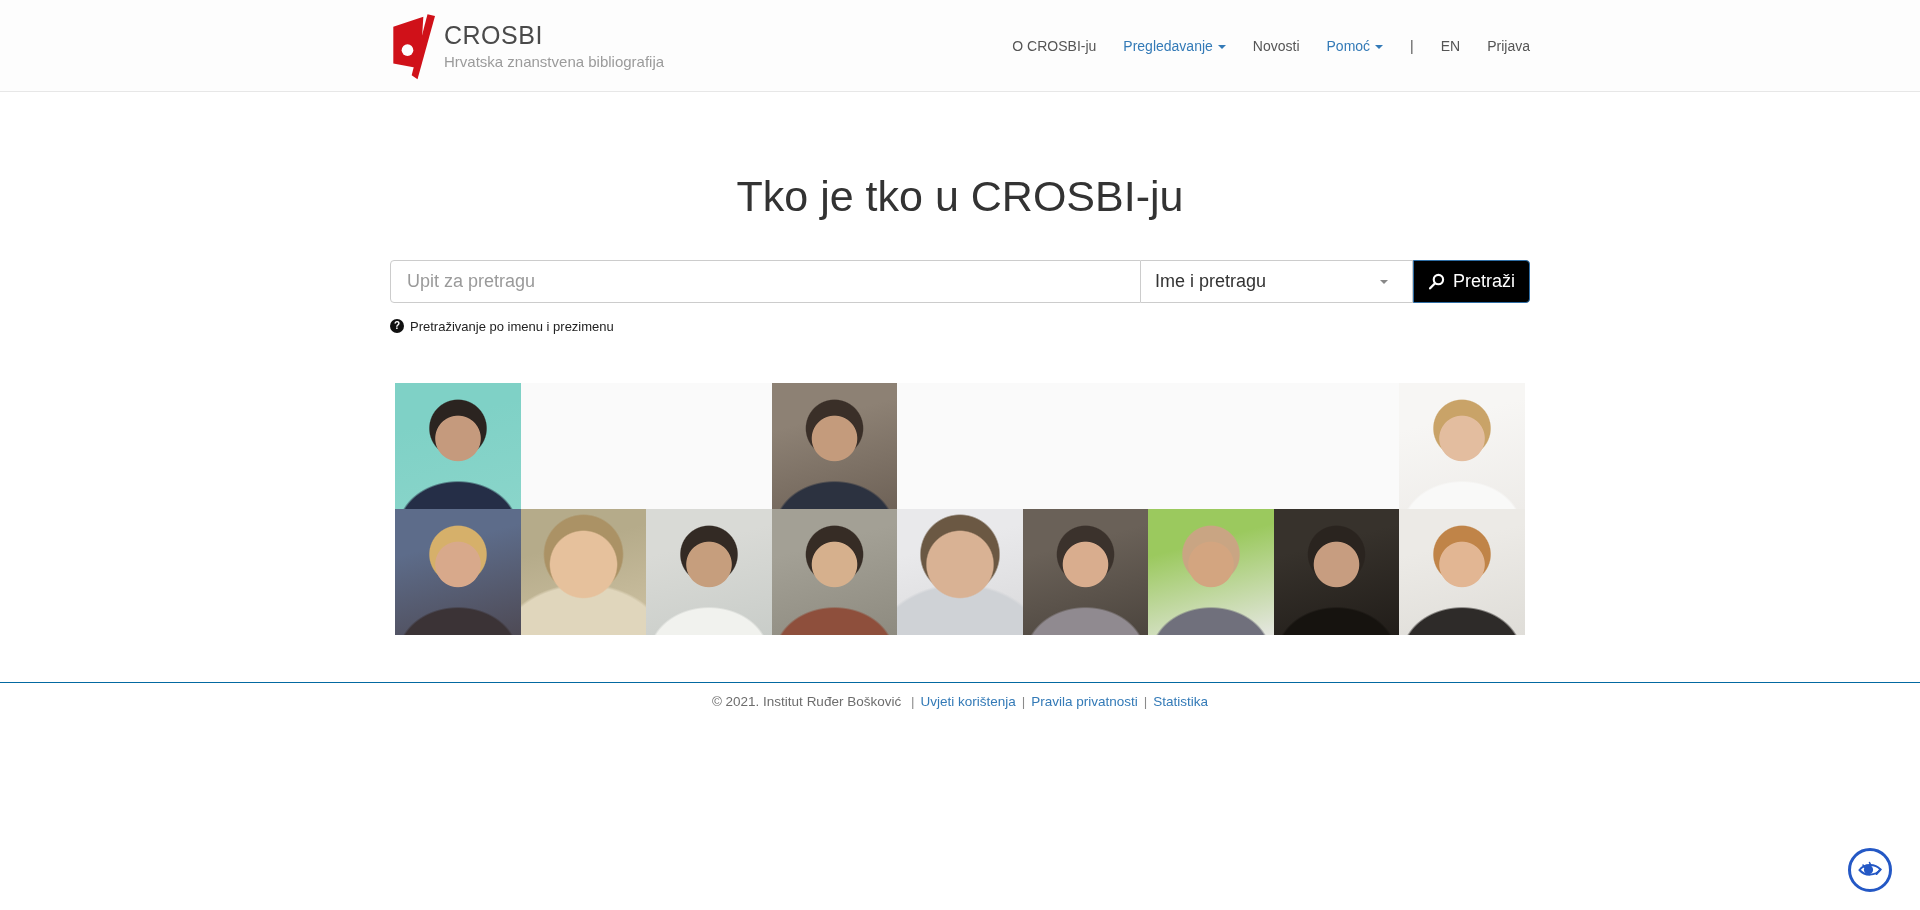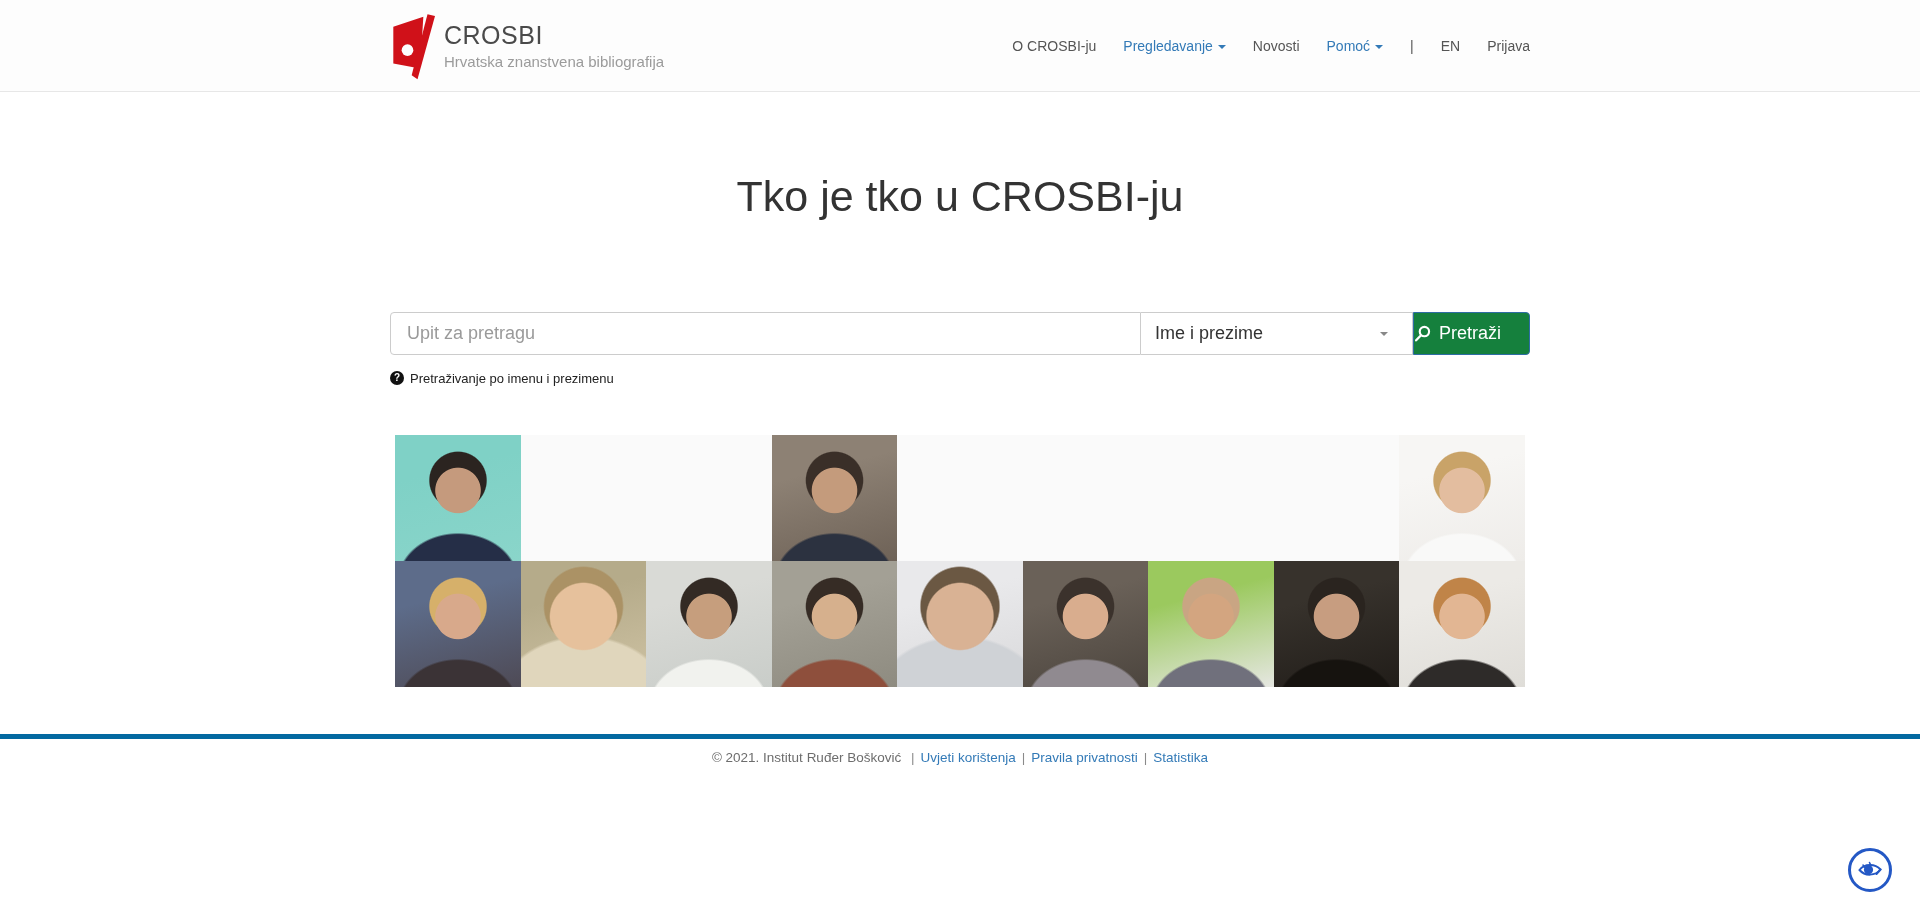--- a/index.html
+++ b/index.html
@@ -21,57 +21,57 @@
   .nav-item.accent { color:#337ab7; }
   .nav-item.sep { color:#555; cursor:default; }
   .caret { display:inline-block; width:0; height:0; border-left:4px solid transparent;
            border-right:4px solid transparent; border-top:4px solid currentColor;
            margin-left:5px; vertical-align:middle; }
 
   
   main { padding-top:84px; }
   h1 { font-size:43px; font-weight:400; color:#333; text-align:center; line-height:40px; }
 
-  .search-row { display:flex; margin-top:96px; height:43px; }
+  .search-row { display:flex; margin-top:44px; height:43px; }
   .search-row input {
     flex:0 0 751px; height:43px; border:1px solid #ccc; border-radius:4px 0 0 4px;
     padding:0 16px; font-size:18px; color:#555; outline:none;
     font-family:"Liberation Sans","DejaVu Sans",sans-serif;
   }
   .search-row input::placeholder { color:#9a9a9a; opacity:1; }
   .select {
     flex:0 0 272px; height:43px; background:#fff; border:1px solid #ccc; border-left:none;
     display:flex; align-items:center; justify-content:space-between;
     padding:0 24px 0 14px; font-size:18px; color:#333; cursor:pointer;
   }
   .select .caret { color:#888; margin-left:0; }
   .btn-search {
-    flex:0 0 117px; height:43px; background:#15803d; border:1px solid #2e6da4;
+    flex:0 0 117px; height:43px; background:#000000; border:1px solid #2e6da4;
     border-radius:0 4px 4px 0; color:#fff; font-size:18px; cursor:pointer;
-    display:flex; align-items:center; gap:8px;
+    display:flex; align-items:center; justify-content:center; gap:8px;
     font-family:"Liberation Sans","DejaVu Sans",sans-serif;
   }
 
   .help { margin-top:13px; display:flex; align-items:center; gap:6px; font-size:13px; color:#222; height:20px; }
   .qicon {
     width:14px; height:14px; border-radius:50%; background:#111; color:#fff;
     font-size:10px; font-weight:bold; display:inline-flex; align-items:center; justify-content:center;
     line-height:1;
   }
 
   .grid {
     margin-top:47px; width:1130px;
     display:grid; grid-template-columns:repeat(9,1fr); grid-auto-rows:126px;
   }
   .cell { width:100%; height:100%; }
   .cell.empty { background:#fafafa; }
   .cell.photo { cursor:pointer; }
 
   
-  footer { margin-top:47px; border-top:5px solid #0369a1; padding-top:11px; }
+  footer { margin-top:47px; border-top:1px solid #0369a1; padding-top:11px; }
   .footer-line { text-align:center; font-size:13.5px; color:#6d6d6d; }
   .footer-line a { color:#337ab7; text-decoration:none; cursor:pointer; }
   .fsep { color:#8a8a8a; padding:0 6px; }
 
   
   .a11y-btn {
     position:absolute; right:28px; bottom:18px; width:44px; height:44px;
     border-radius:50%; background:#fff; border:3px solid #2458c5;
     display:flex; align-items:center; justify-content:center; cursor:pointer;
   }
@@ -103,21 +103,21 @@
       </nav>
   </div>
 </header>
 
 <main>
   <h1>Tko je tko u CROSBI-ju</h1>
 
   <div class="search-row container">
     <input type="text" placeholder="Upit za pretragu" style="">
     <div class="select">
-      <span>Ime i prezime</span>
+      <span>Ime i pretragu</span>
       <span class="caret"></span>
     </div>
     <button class="btn-search">
       <svg width="17" height="17" viewBox="0 0 16 16">
         <circle cx="9.8" cy="6.2" r="4.4" fill="none" stroke="#fff" stroke-width="2"></circle>
         <line x1="6.4" y1="9.9" x2="2" y2="14.4" stroke="#fff" stroke-width="2.2" stroke-linecap="round"></line>
       </svg>
       <span>Pretraži</span>
     </button>
   </div>

